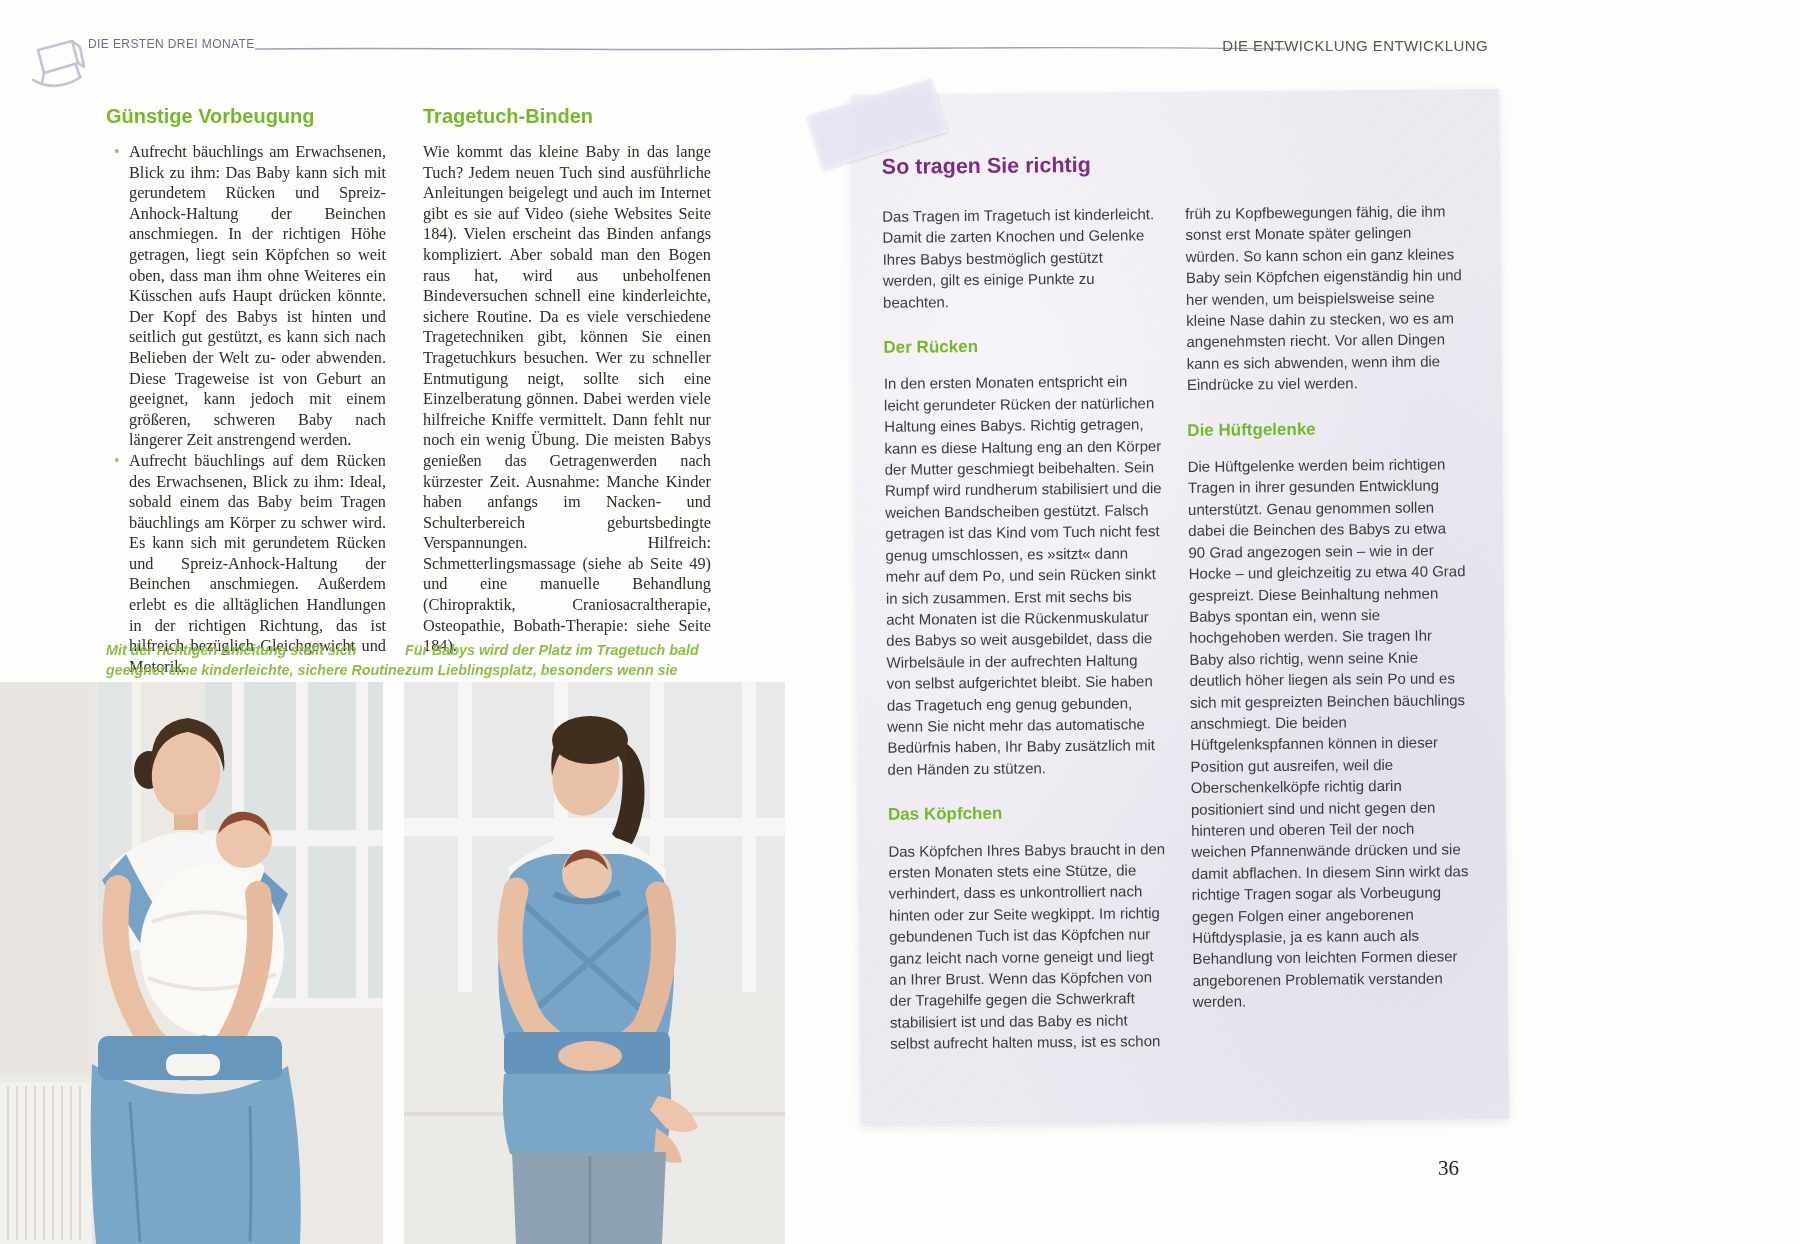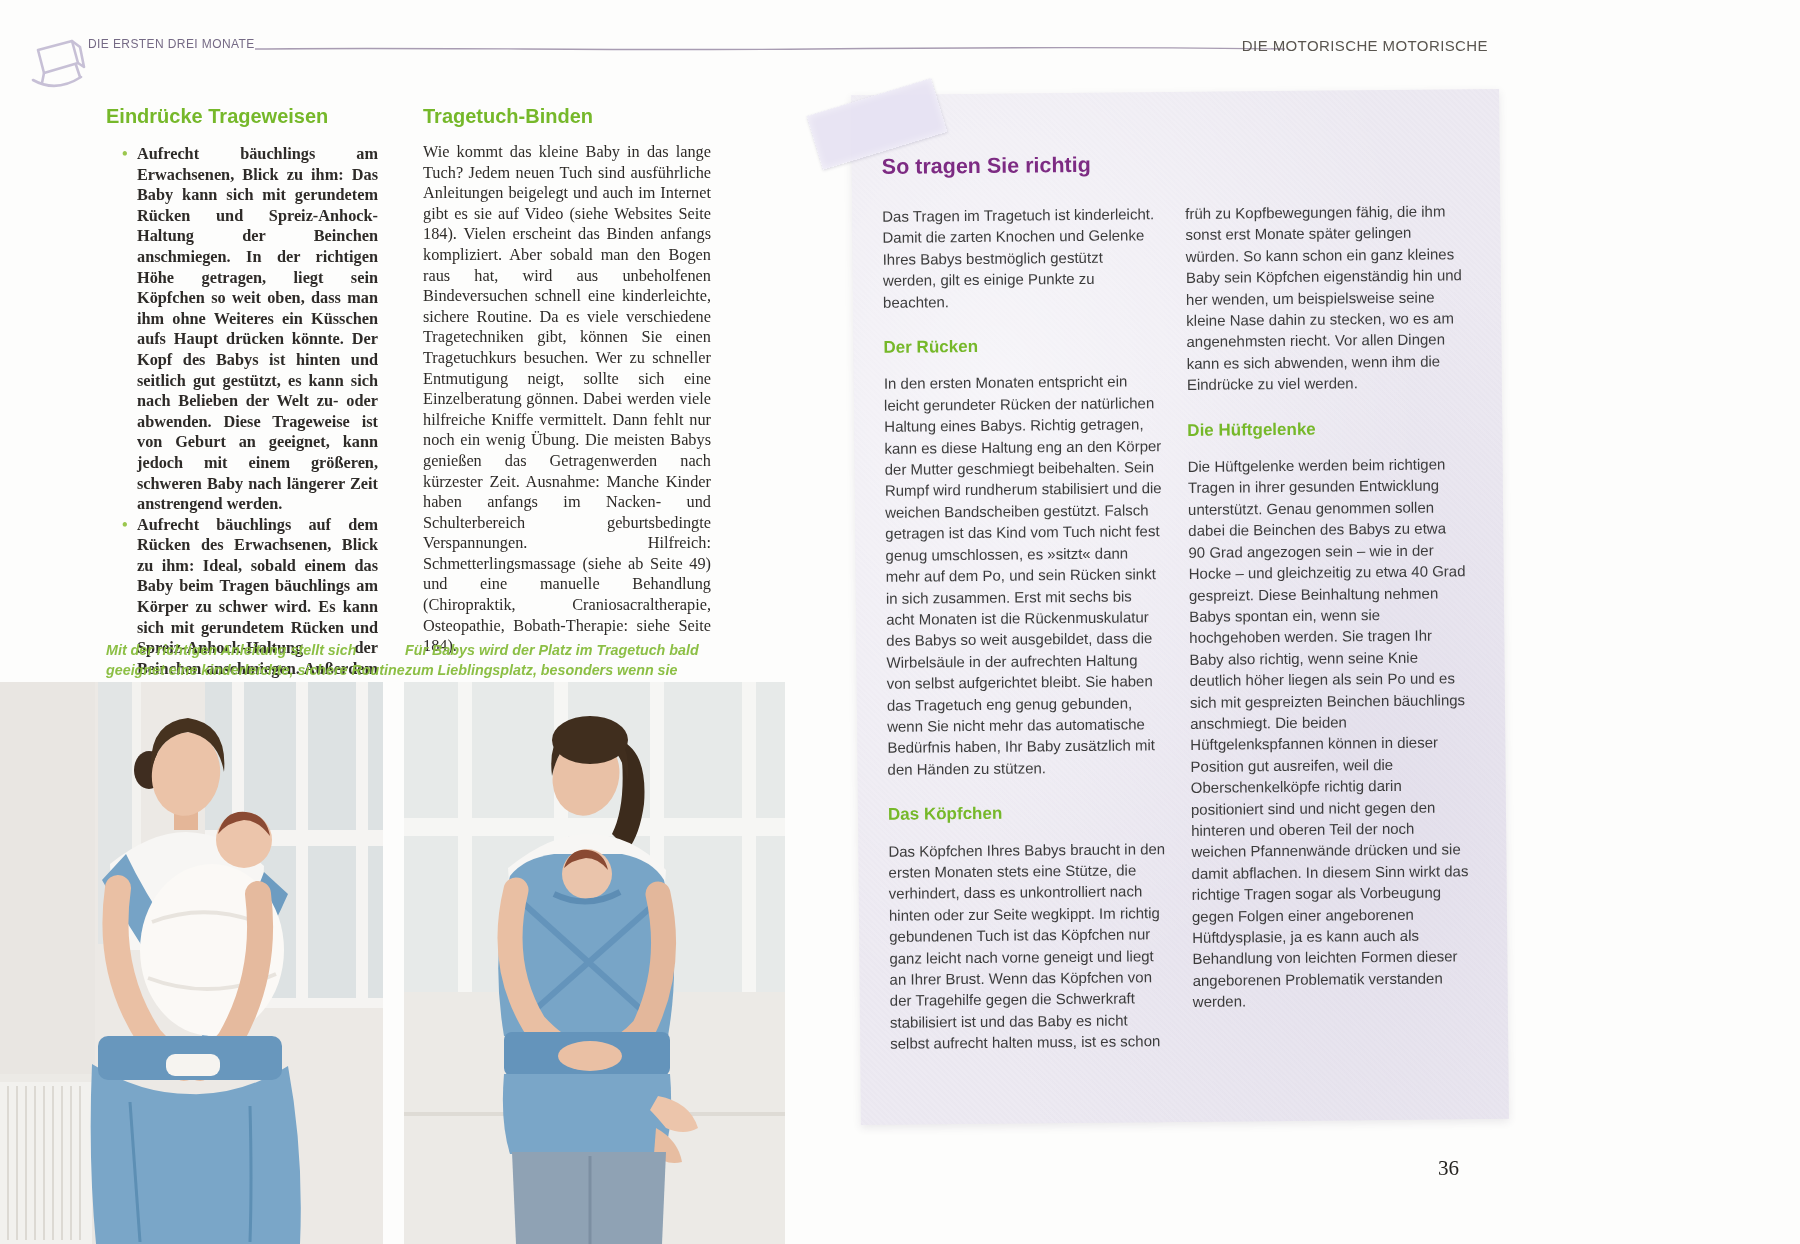--- a/index.html
+++ b/index.html
@@ -24,21 +24,21 @@
   .col-1{left:106px;}
   .col-2{left:423px;}
   .col h2{
     margin:0 0 14px 0;font-size:20px;line-height:24px;font-weight:bold;color:#76b82a;
     font-family:"Liberation Sans","DejaVu Sans",sans-serif;
   }
   .serif{
     font-family:"Liberation Serif","DejaVu Serif",serif;
     font-size:16.3px;line-height:20.6px;color:#2e2b28;text-align:justify;
   }
-  ul.tragelist{margin:16px;padding:0;list-style:none;font-weight:bold;}
+  ul.tragelist{margin:8px;padding:0;list-style:none;}
   ul.tragelist li{position:relative;padding-left:15px;margin:0;}
   ul.tragelist li::before{
     content:"•";position:absolute;left:0;top:0;color:#9bc74f;font-size:16px;
   }
   
   .caption{
     position:absolute;top:641px;width:310px;
     font-size:14.3px;line-height:19.5px;font-weight:bold;font-style:italic;
     color:#8cbf45;
   }
@@ -100,24 +100,24 @@
       <path d="M7 46 Q30 59 55 43"></path>
     </g>
   </svg>
 </div>
 <div class="header-left">DIE ERSTEN DREI MONATE</div>
 <div class="header-rule">
   <svg width="1034" height="10">
     <path d="M2 5 C 180 3, 360 7, 560 5 S 880 3, 1032 5" stroke="#a89cb2" stroke-width="1.4" fill="none"></path>
   </svg>
 </div>
-<div class="header-right">DIE MOTORISCHE MOTORISCHE</div>
+<div class="header-right">DIE ENTWICKLUNG ENTWICKLUNG</div>
 
 <div class="col col-1">
-  <h2>Eindrücke Trageweisen</h2>
+  <h2>Günstige Vorbeugung</h2>
   <ul class="tragelist serif">
     <li><span>Aufrecht bäuchlings am Erwachsenen, Blick zu ihm: Das Baby kann sich mit gerundetem Rücken und Spreiz-Anhock-Haltung der Beinchen anschmiegen. In der richtigen Höhe getragen, liegt sein Köpfchen so weit oben, dass man ihm ohne Weiteres ein Küsschen aufs Haupt drücken könnte. Der Kopf des Babys ist hinten und seitlich gut gestützt, es kann sich nach Belieben der Welt zu- oder abwenden. Diese Trageweise ist von Geburt an geeignet, kann jedoch mit einem größeren, schweren Baby nach längerer Zeit anstrengend werden.</span></li>
     <li><span>Aufrecht bäuchlings auf dem Rücken des Erwachsenen, Blick zu ihm: Ideal, sobald einem das Baby beim Tragen bäuchlings am Körper zu schwer wird. Es kann sich mit gerundetem Rücken und Spreiz-Anhock-Haltung der Beinchen anschmiegen. Außerdem erlebt es die alltäglichen Handlungen in der richtigen Richtung, das ist hilfreich bezüglich Gleichgewicht und Motorik.</span></li>
   </ul>
 </div>
 
 <div class="col col-2">
   <h2>Tragetuch-Binden</h2>
   <p class="serif" style="margin:0">Wie kommt das kleine Baby in das lange Tuch? Jedem neuen Tuch sind ausführliche Anleitungen beigelegt und auch im Internet gibt es sie auf Video (siehe Websites Seite 184). Vielen erscheint das Binden anfangs kompliziert. Aber sobald man den Bogen raus hat, wird aus unbeholfenen Bindeversuchen schnell eine kinderleichte, sichere Routine. Da es viele verschiedene Tragetechniken gibt, können Sie einen Tragetuchkurs besuchen. Wer zu schneller Entmutigung neigt, sollte sich eine Einzelberatung gönnen. Dabei werden viele hilfreiche Kniffe vermittelt. Dann fehlt nur noch ein wenig Übung. Die meisten Babys genießen das Getragenwerden nach kürzester Zeit. Ausnahme: Manche Kinder haben anfangs im Nacken- und Schulterbereich geburtsbedingte Verspannungen. Hilfreich: Schmetterlingsmassage (siehe ab Seite 49) und eine manuelle Behandlung (Chiropraktik, Craniosacraltherapie, Osteopathie, Bobath-Therapie: siehe Seite 184).</p>
 </div>

